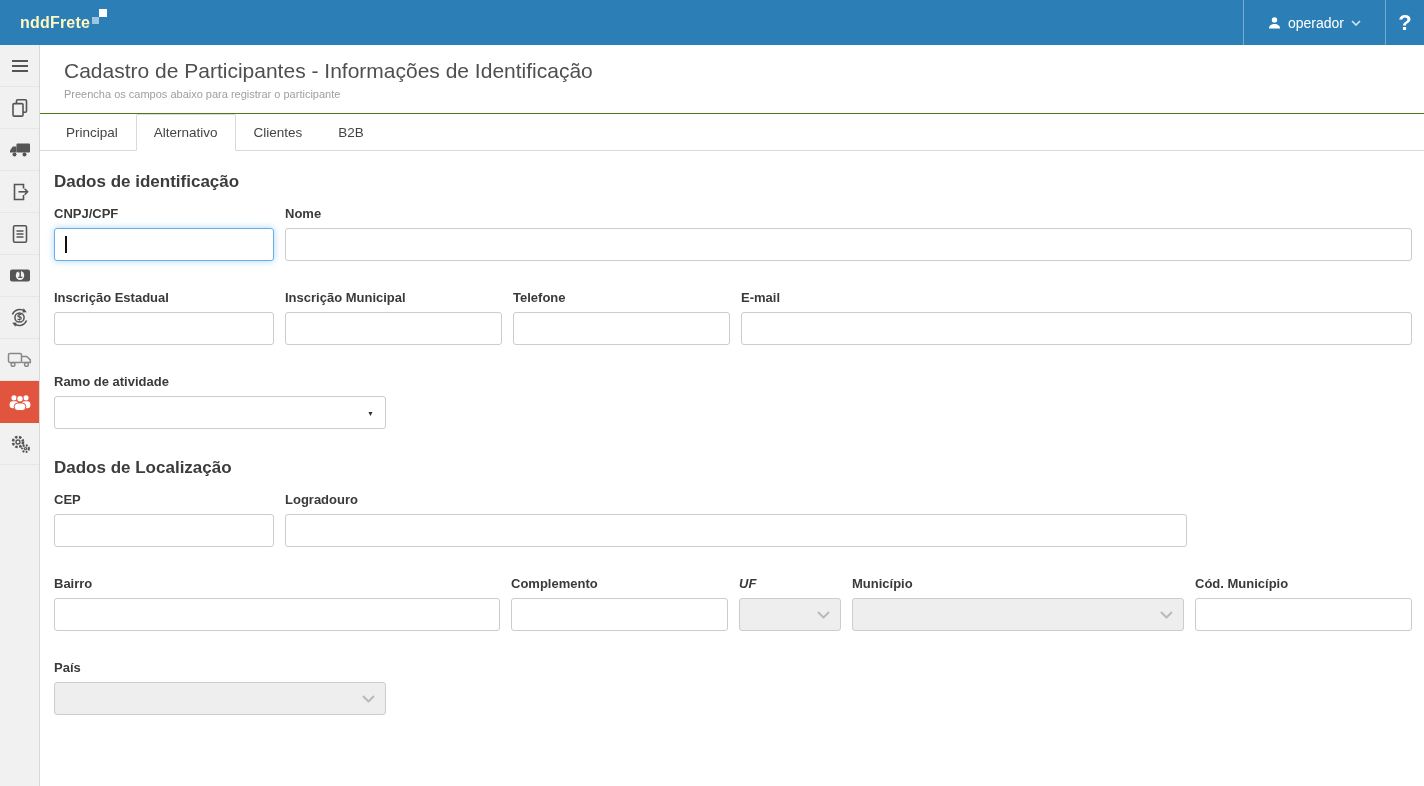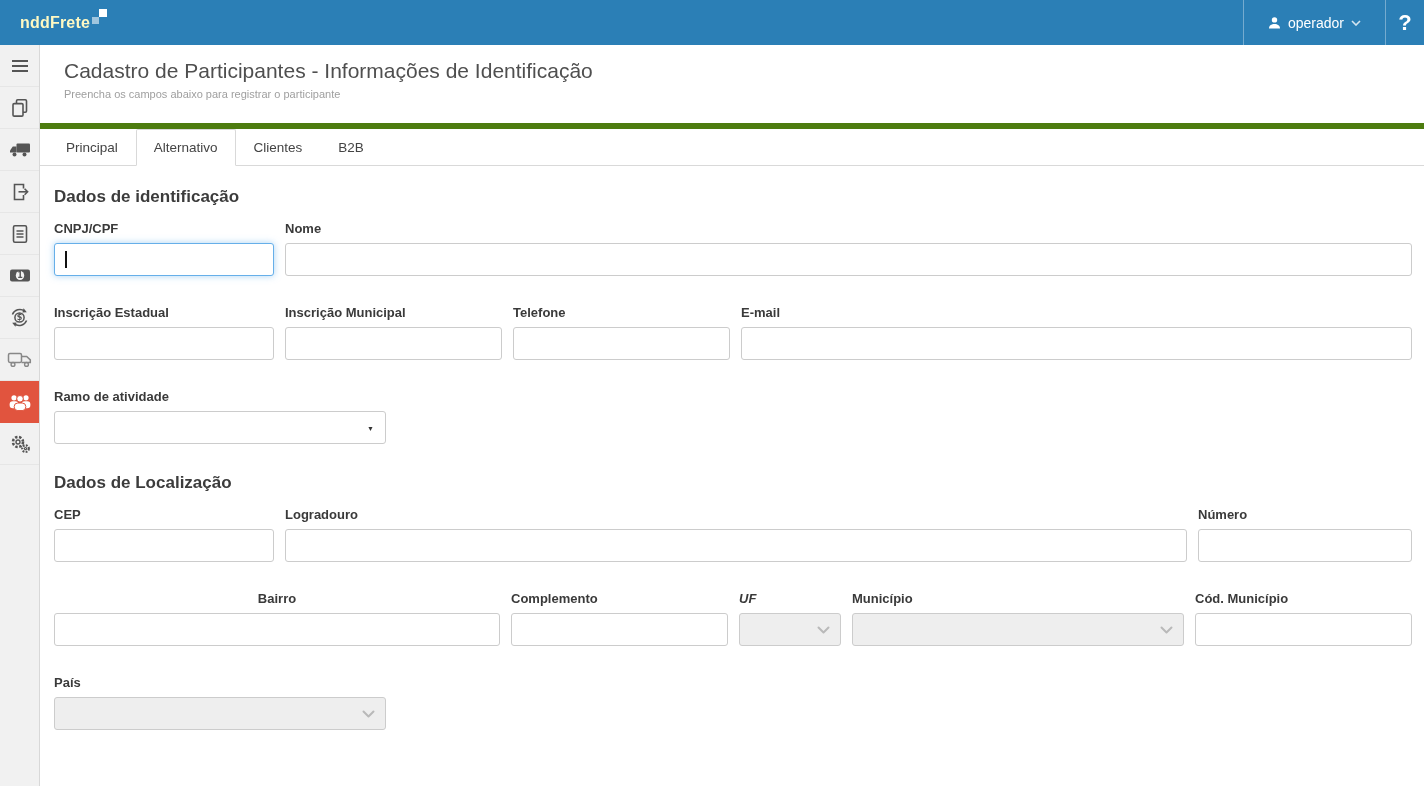--- a/index.html
+++ b/index.html
@@ -17,21 +17,21 @@
   .help-btn { width:39px; display:flex; align-items:center; justify-content:center; border-left:1px solid rgba(255,255,255,.35); color:#fff; font-size:22px; font-weight:700; cursor:pointer; }
 
   
   .layout { display:flex; height:741px; }
   .sidebar { width:40px; background:#f1f1f1; border-right:1px solid #d8d8d8; display:flex; flex-direction:column; flex:none; }
   .side-item { height:42px; display:flex; align-items:center; justify-content:center; border-bottom:1px solid #e6e6e6; cursor:pointer; }
   .side-item.active { background:#e1543e; border-bottom-color:#e1543e; }
   .main { flex:1; display:flex; flex-direction:column; background:#fff; min-width:0; }
 
   
-  .page-header { padding:8px 24px 12px 24px; border-bottom:6px solid #4d7c0f; }
+  .page-header { padding:8px 24px 2px 24px; border-bottom:1px solid #4d7c0f; }
   .page-title { margin:6px 0 5px; font-size:21px; font-weight:400; color:#4f4f4f; }
   .page-subtitle { margin:0 0 11px; font-size:11px; color:#9f9f9f; }
 
   
   .tabs { display:flex; padding-left:8px; border-bottom:1px solid #d9d9d9; }
   .tab { padding:10px 17px; font-size:13.5px; color:#444; cursor:pointer; border:1px solid transparent; margin-bottom:-1px; background:transparent; }
   .tab.active { background:#fff; border-color:#d9d9d9; border-bottom-color:#fff; border-radius:2px 2px 0 0; }
 
   
   .content { padding:0 12px 0 14px; flex:1; }
@@ -48,21 +48,21 @@
   .select-box { position:relative; height:33px; border:1px solid #ccc; border-radius:3px; background:#fff; cursor:pointer; }
   .select-box .native-arrow { position:absolute; right:11px; top:50%; transform:translateY(-50%); font-size:7px; color:#333; }
   .select-box.disabled { background:#eee; cursor:default; }
   .select-box .chev { position:absolute; right:10px; top:50%; transform:translateY(-50%); display:flex; }
 
   .w220 { width:220px; flex:none; }
   .w558 { width:558px; flex:none; }
   .w217 { width:217px; flex:none; }
   .w332 { width:332px; flex:none; }
   .w902 { width:902px; flex:none; }
-  .w446 { width:446px; flex:none;align-items:center; }
+  .w446 { width:446px; flex:none; }
   .w102 { width:102px; flex:none;font-style:italic; }
   .grow { flex:1; }
 </style>
 </head>
 <body>
 
 <header class="topbar">
   <div class="brand">
     <span>nddFrete</span>
     <span class="brand-mark">
@@ -228,24 +228,20 @@
 
       <div class="form-row">
         <div class="field w220">
           <label>CEP</label>
           <input type="text" value="" style="">
         </div>
         <div class="field w902">
           <label>Logradouro</label>
           <input type="text" value="" style="">
         </div>
-        <div class="field grow">
-          <label>Número</label>
-          <input type="text" value="" style="">
-        </div>
       </div>
 
       <div class="form-row">
         <div class="field w446">
           <label>Bairro</label>
           <input type="text" value="" style="">
         </div>
         <div class="field w217">
           <label>Complemento</label>
           <input type="text" value="" style="">

